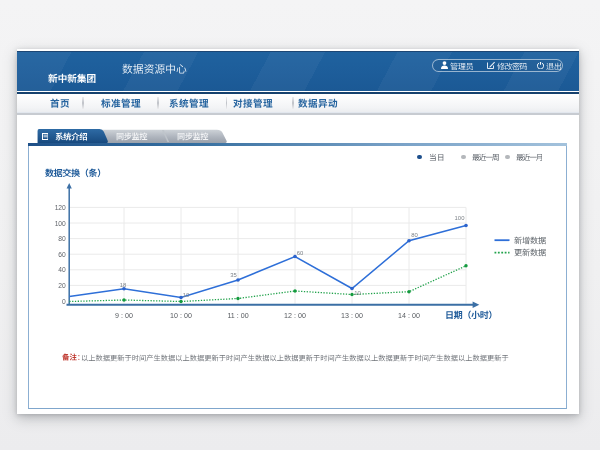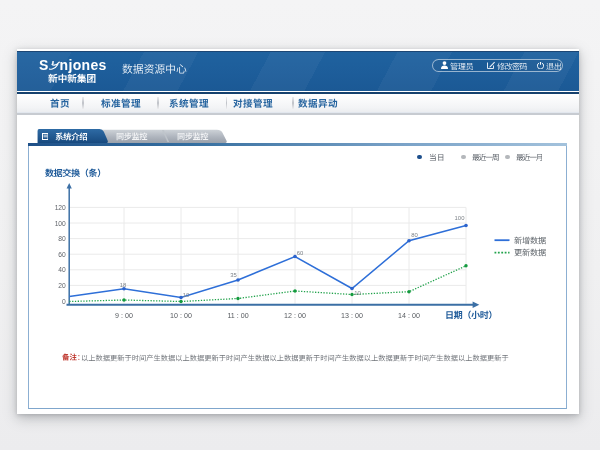--- a/index.html
+++ b/index.html
@@ -81,25 +81,20 @@
     </defs>
   </svg>
 <div id="page">
     <div style="position:absolute;left:17.3px;top:49.3px;width:561.4px;height:364.9px;background:#fff;box-shadow:0 4px 12px rgba(90,95,100,.38),0 1px 4px rgba(90,95,100,.25);"></div>
     <div style="position:absolute;left:17.3px;top:51.0px;width:561.4px;height:1.4px;background:#1c4674;"></div>
     <div style="position:absolute;left:17.3px;top:52.4px;width:561.4px;height:39.1px;background:repeating-linear-gradient(118deg,rgba(255,255,255,.04) 0 48px,rgba(255,255,255,0) 48px 112px),linear-gradient(180deg,#1f629f 0%,#1d5d9a 55%,#1b5995 100%);"></div>
     <div style="position:absolute;left:17.3px;top:91.5px;width:561.4px;height:2.0px;background:#16416d;"></div>
     <div style="position:absolute;left:17.3px;top:93.5px;width:561.4px;height:19.0px;background:linear-gradient(180deg,#ffffff,#f3f4f6 70%,#eaecef);"></div>
     <div style="position:absolute;left:17.3px;top:111.5px;width:561.4px;height:1.7px;background:#e2e7ee;"></div>
     <div style="position:absolute;left:17.3px;top:113.2px;width:561.4px;height:1.5px;background:#c7cbd1;"></div>
-    <div style="position:absolute;left:39px;top:56.8px;font:700 14px 'Liberation Sans',sans-serif;color:#fff;letter-spacing:.35px">S<svg width="11" height="10" viewBox="0 0 11 9.5" style="vertical-align:-0.8px;margin:0 -0.5px 0 0.3px" fill="none" stroke="#fff" stroke-linecap="round">
-        <path d="M4.05 0.2 L3.85 2.4" stroke-width="1.5"></path>
-        <path d="M10.3 0.9 C8.7 2.9 7.0 3.85 5.2 3.95 C4.0 4.0 3.3 3.6 3.0 3.0" stroke-width="1.3"></path>
-        <path d="M8.8 3.2 C7.7 5.3 5.7 6.9 3.3 7.7 C2.1 8.1 1.0 8.1 0.15 7.7" stroke-width="1.15"></path>
-      </svg>njones</div>
     <svg style="position:absolute;left:48.0px;top:72.9px" width="48.5" height="10.8" viewBox="0 0 4948.98 1100.00">
       <g fill="#ffffff" transform="translate(0,920.0) scale(1,-1)">
         <use href="#g0" x="0"></use>
         <use href="#g1" x="980"></use>
         <use href="#g0" x="1959"></use>
         <use href="#g2" x="2939"></use>
         <use href="#g3" x="3918"></use>
       </g>
     </svg>
     <svg style="position:absolute;left:122.0px;top:62.9px" width="65.3" height="11.9" viewBox="0 0 6046.30 1100.00">

